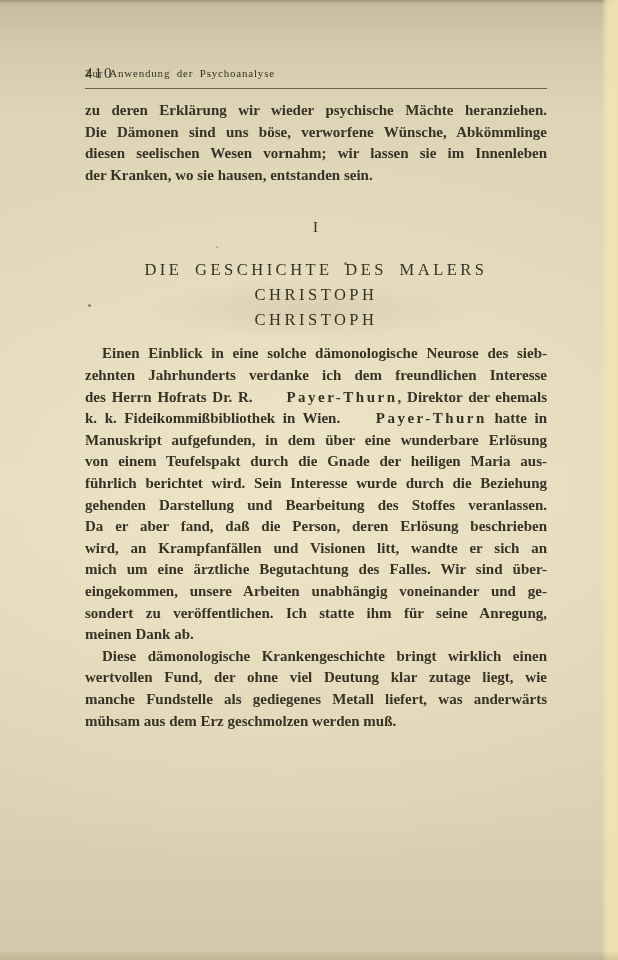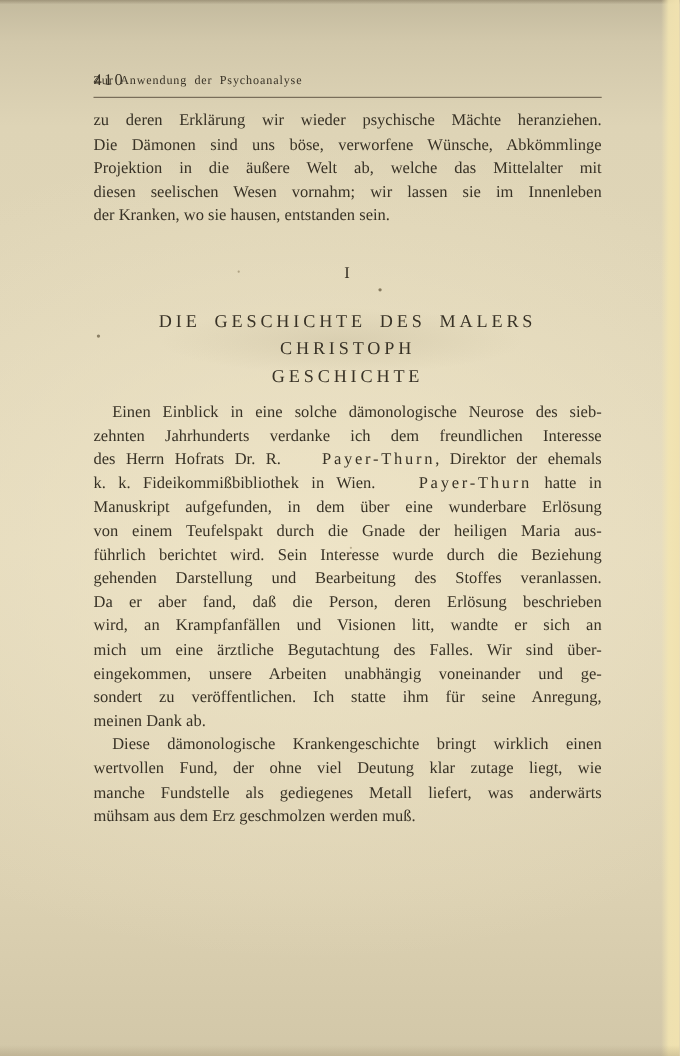--- a/index.html
+++ b/index.html
@@ -83,21 +83,21 @@
     letter-spacing: 2px;
   }
   .running-title {
     display: block;
     text-align: left;
     font-size: 11px;
     letter-spacing: 0.8px;
     word-spacing: 3px;
   }
 
-  .paragraph { margin: 0; }
+  .paragraph { margin: 0; font-weight: bold; }
   .para-1 { margin-top: 11px; }
   .para-2 { margin-top: 8px; }
   .para-3 { margin-top: 0; }
 
   .line {
     font-size: 15px;
     line-height: 21.6px;
     text-align: justify;
     text-align-last: justify;
     white-space: normal;
@@ -145,30 +145,29 @@
   <div class="content">
 
     <div class="running-header">
       <span class="page-number">410</span>
       <span class="running-title">Zur Anwendung der Psychoanalyse</span>
     </div>
 
     <div class="paragraph para-1">
       <div class="line">zu deren Erklärung wir wieder psychische Mächte heranziehen.</div>
       <div class="line">Die Dämonen sind uns böse, verworfene Wünsche, Abkömmlinge</div>
-      <div class="line">Projektion in die äußere Welt ab, welche das Mittelalter mit</div>
       <div class="line">diesen seelischen Wesen vornahm; wir lassen sie im Innenleben</div>
       <div class="line last">der Kranken, wo sie hausen, entstanden sein.</div>
     </div>
 
     <div class="roman-numeral">I</div>
 
     <h1 class="chapter-title">
       <span class="title-line">DIE GESCHICHTE DES MALERS CHRISTOPH</span>
-      <span class="title-line">GESCHICHTE</span>
+      <span class="title-line">CHRISTOPH</span>
     </h1>
 
     <div class="paragraph para-2">
       <div class="line indent">Einen Einblick in eine solche dämonologische Neurose des sieb-</div>
       <div class="line">zehnten Jahrhunderts verdanke ich dem freundlichen Interesse</div>
       <div class="line"><span>des Herrn Hofrats Dr. R. </span><span class="sperr">Payer-Thurn</span><span>, Direktor der ehemals</span></div>
       <div class="line"><span>k. k. Fideikommißbibliothek in Wien. </span><span class="sperr">Payer-Thurn</span><span> hatte in</span></div>
       <div class="line">Manuskript aufgefunden, in dem über eine wunderbare Erlösung</div>
       <div class="line">von einem Teufelspakt durch die Gnade der heiligen Maria aus-</div>
       <div class="line">führlich berichtet wird. Sein Interesse wurde durch die Beziehung</div>

